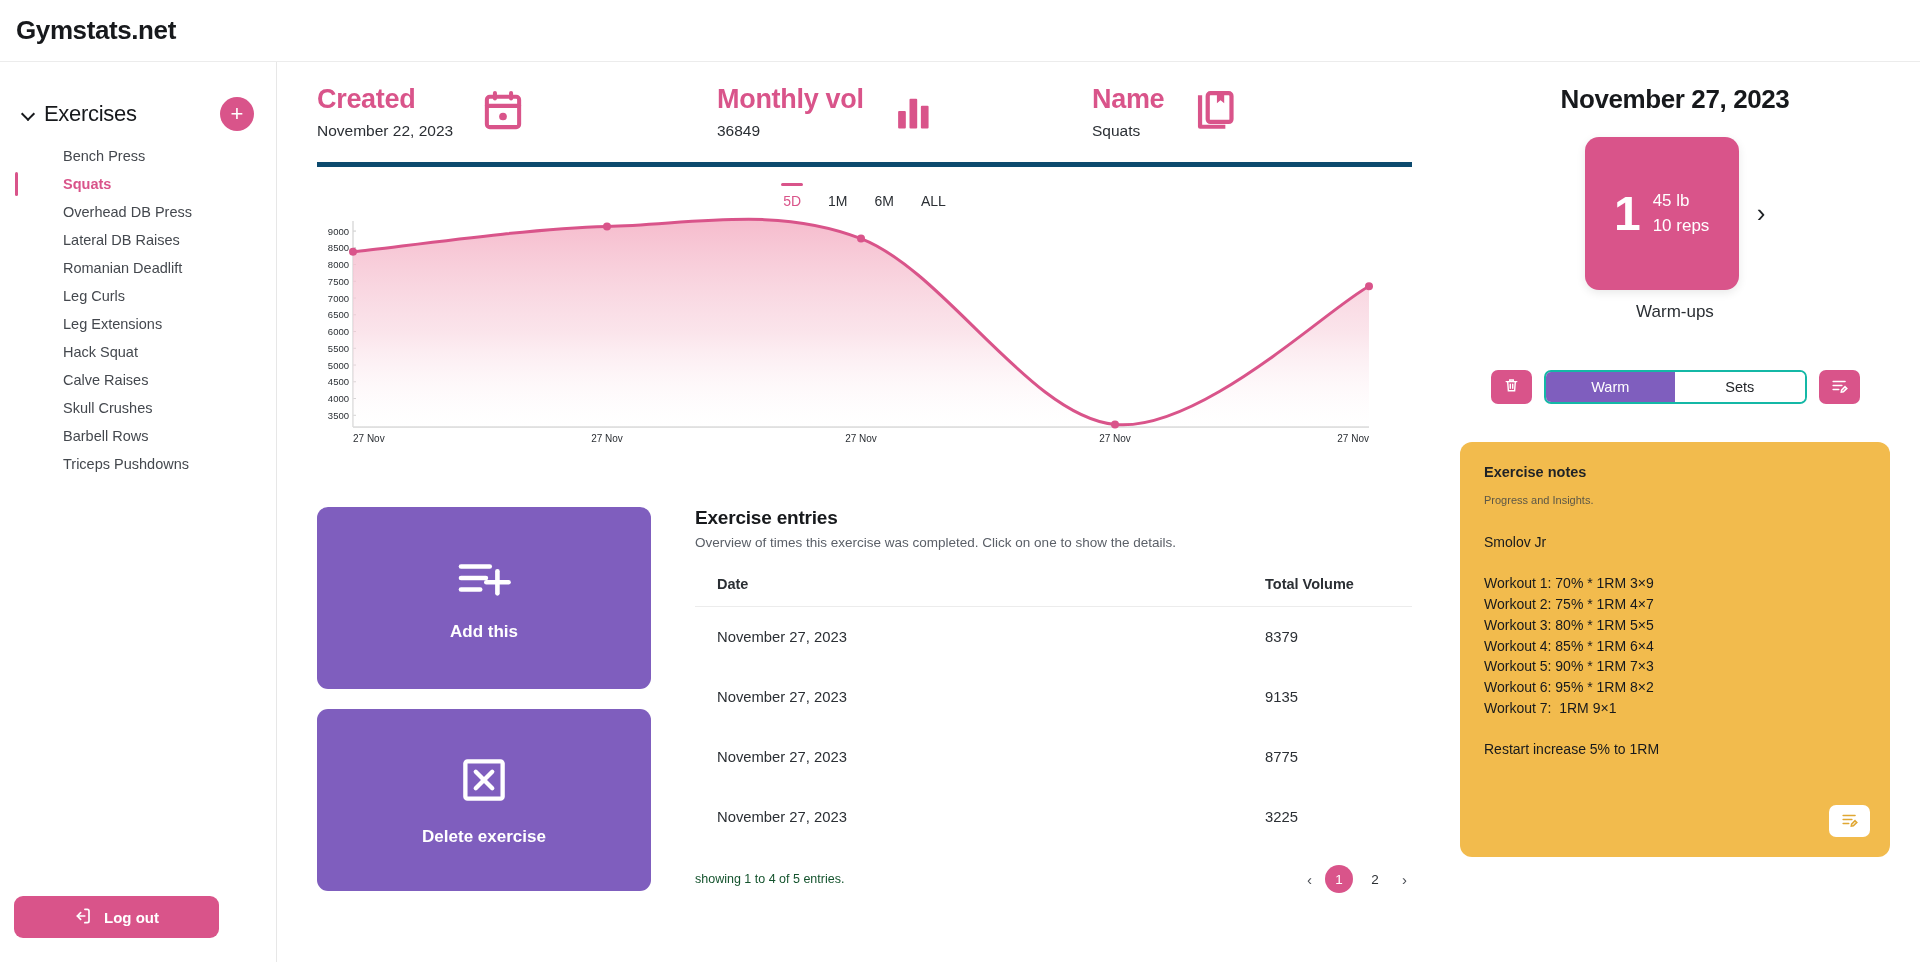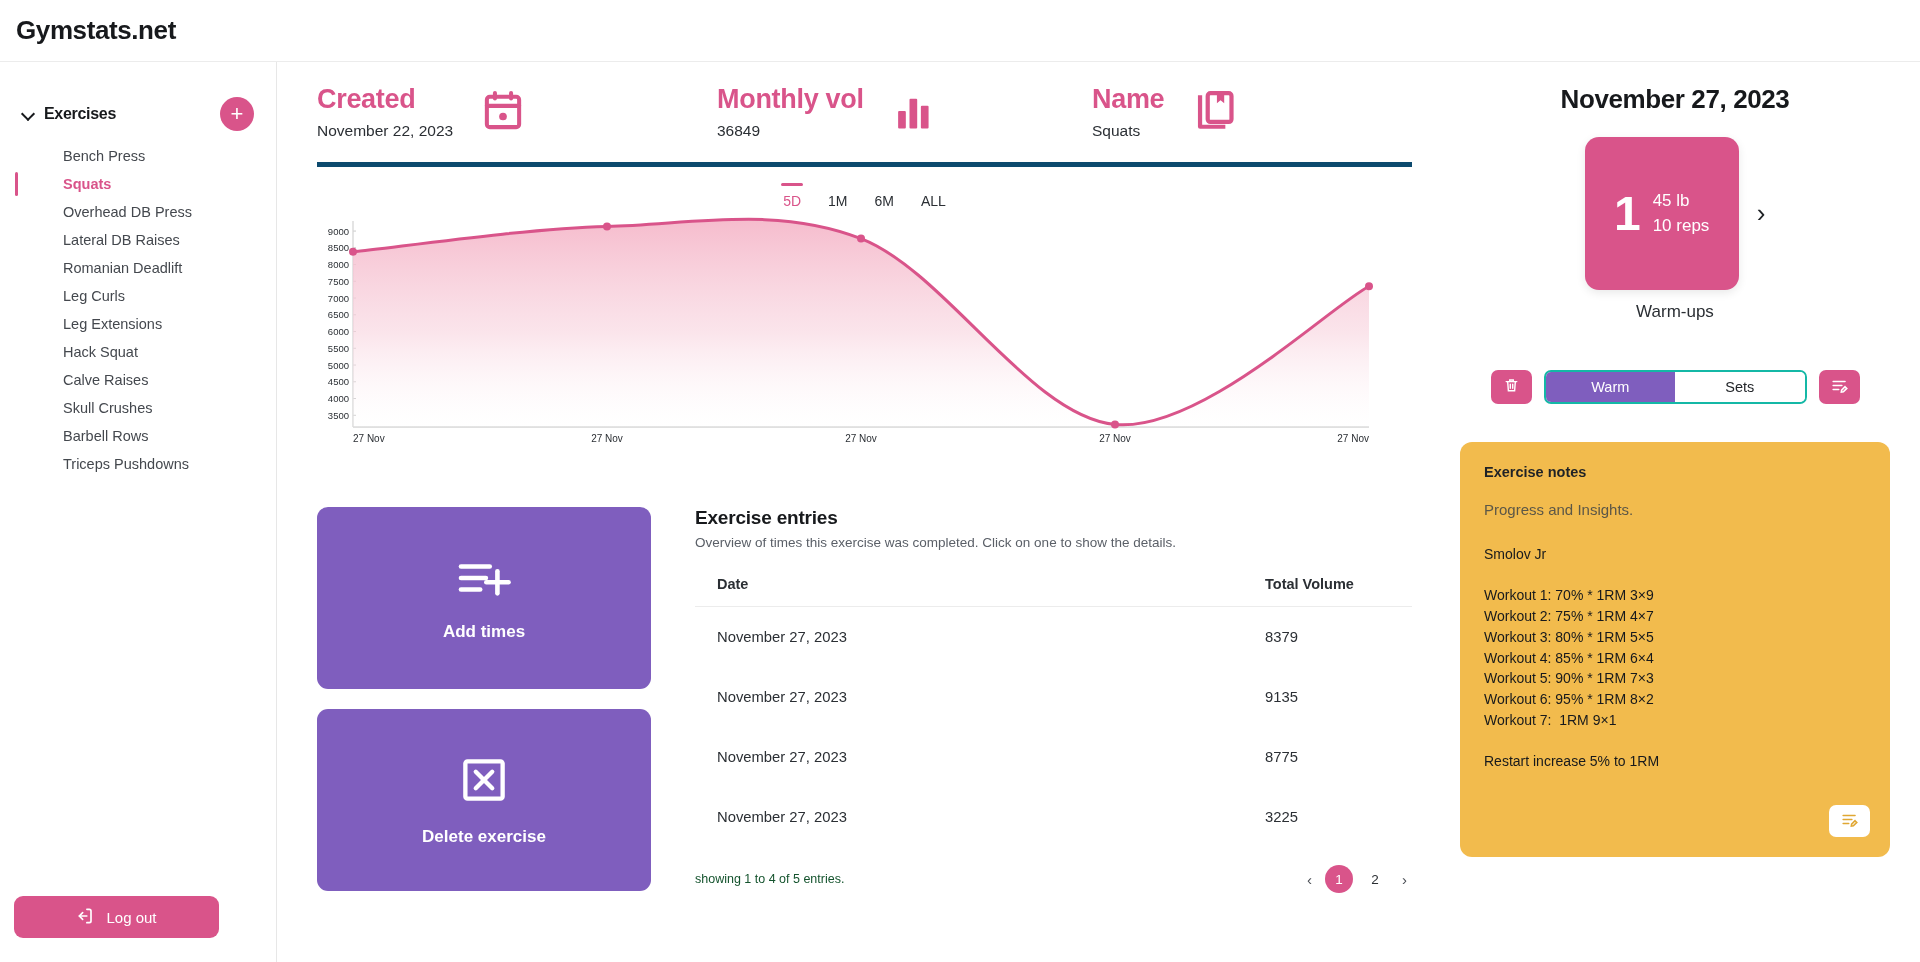--- a/index.html
+++ b/index.html
@@ -41,21 +41,21 @@
   .chev {
     width: 14px; height: 14px; margin-right: 8px; flex: none;
     display: inline-block; position: relative;
   }
   .chev::before{
     content:""; position:absolute; left:1px; top:2px;
     width:8px; height:8px;
     border-right:2px solid #17191c; border-bottom:2px solid #17191c;
     transform: rotate(45deg);
   }
-  .sidebar-title { font-size: 16px; font-weight: bold; color: #17191c; letter-spacing:-0.3px; }
+  .sidebar-title { font-size: 22px; font-weight: normal; color: #17191c; letter-spacing:-0.3px; }
   .add-btn {
     margin-left: auto;
     width: 34px; height: 34px; border-radius: 50%;
     background: #d9548a; color: #fff;
     display: flex; align-items: center; justify-content: center;
     font-size: 22px; line-height: 1; border: none; cursor: pointer;
     font-weight: 300;
   }
   .nav-list { list-style: none; padding: 0 0 0 0; }
   .nav-item {
@@ -68,21 +68,21 @@
   .nav-item.active::before {
     content:""; position:absolute; left: 15px; top: 2px;
     width: 3px; height: 24px; background: #d9548a; border-radius: 2px;
   }
   .logout {
     position: absolute; left: 14px; bottom: 24px;
     width: 205px; height: 42px; border-radius: 9px;
     background: #d9548a; color: #fff;
     display: flex; align-items: center; justify-content: center; gap: 10px;
     border: none; cursor: pointer;
-    font-size: 15px; font-weight: normal;
+    font-size: 15px; font-weight: bold;
   }
 
   
   .main {
     flex: 1; min-width: 0;
     display: flex;
     padding: 0;
   }
   .center { flex: 1; min-width: 0; padding: 22px 28px 0 40px; }
   .rightcol { width: 480px; min-width: 480px; padding: 22px 30px 0 20px; }
@@ -175,21 +175,21 @@
     font-size: 14.5px; cursor: pointer; background: #fff; color: #23262a;
     font-family: "Liberation Sans", sans-serif; border: none;
   }
   .seg-item.active { background: #7f5ebe; color: #fff; }
 
   .notes {
     margin-top: 38px; background: #f2bb4d; border-radius: 12px;
     padding: 22px 24px 20px 24px; position: relative; min-height: 415px;
   }
   .notes-title { font-size: 14.5px; font-weight: bold; color: #1f2226; }
-  .notes-sub { font-size: 15px; color: #5c5747; margin-top: 21px; }
+  .notes-sub { font-size: 11px; color: #5c5747; margin-top: 14px; }
   .notes-body { margin-top: 26px; font-size: 14px; color: #17191c; line-height: 1.48; white-space: pre-wrap; }
   .notes-edit {
     position: absolute; right: 20px; bottom: 20px;
     width: 41px; height: 32px; border-radius: 7px; background: #fff;
     border: none; cursor: pointer;
     display: flex; align-items: center; justify-content: center;
   }
   .axis-lbl { font-size: 9.5px; fill: #2b2f34; font-family: "Liberation Sans", sans-serif; }
   .xaxis-lbl { font-size: 10px; fill: #2b2f34; font-family: "Liberation Sans", sans-serif; }
 </style>
@@ -358,21 +358,21 @@
             <button class="action-card">
               <span>
                 <svg width="60" height="46" viewBox="0 0 30 24" fill="none" stroke="#fff" stroke-width="2.4" stroke-linecap="round">
                   <line x1="3" y1="6" x2="18" y2="6"></line>
                   <line x1="3" y1="12" x2="16" y2="12"></line>
                   <line x1="3" y1="18" x2="13" y2="18"></line>
                   <line x1="22" y1="8.5" x2="22" y2="20"></line>
                   <line x1="16.2" y1="14.2" x2="27.8" y2="14.2"></line>
                 </svg>
               </span>
-              <span>Add times</span>
+              <span>Add this</span>
             </button>
 
             <button class="action-card">
               <span>
                 <svg width="52" height="52" viewBox="0 0 24 24" fill="none" stroke="#fff" stroke-width="2" stroke-linecap="round">
                   <rect x="3.4" y="3.4" width="17.2" height="17.2" rx="1"></rect>
                   <line x1="8.2" y1="8.2" x2="15.8" y2="15.8"></line>
                   <line x1="15.8" y1="8.2" x2="8.2" y2="15.8"></line>
                 </svg>
               </span>

